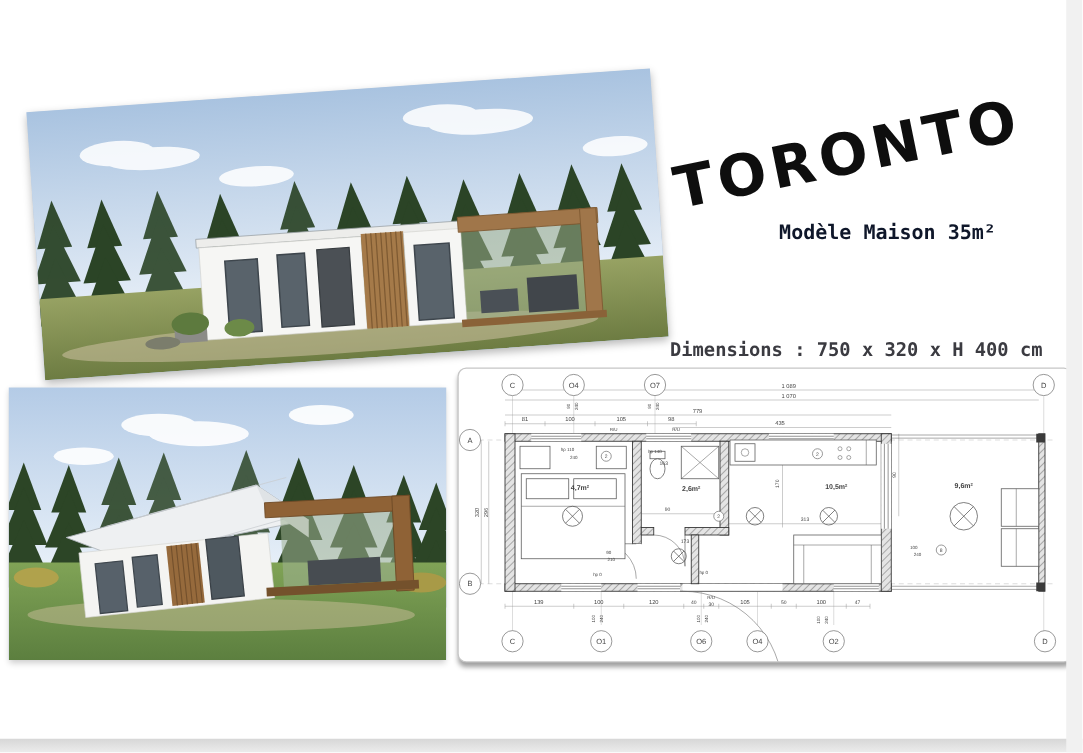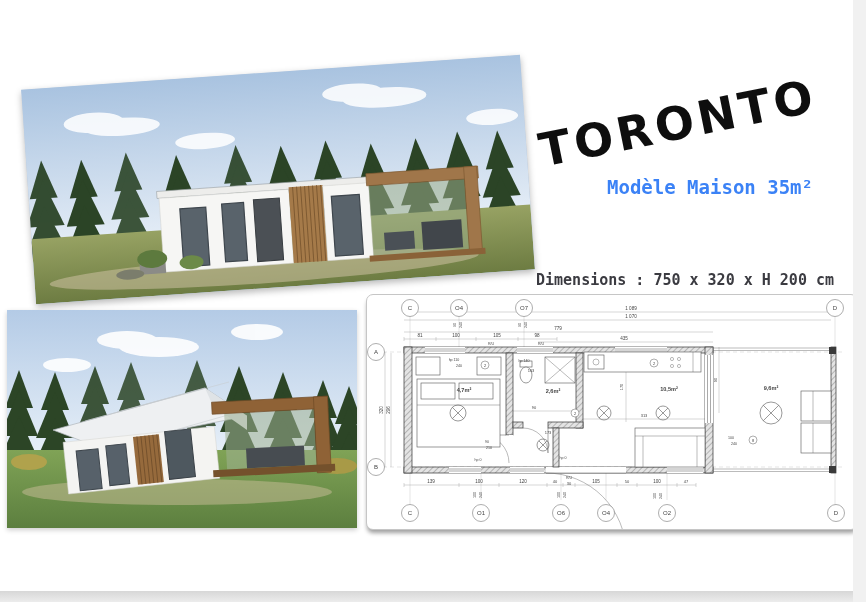--- a/index.html
+++ b/index.html
@@ -12,22 +12,22 @@
   .photo-top{position:absolute;left:28px;top:72px;width:500px;height:215px;
        transform:rotate(-4deg);box-shadow:0 3px 7px rgba(0,0,0,.28);overflow:hidden;background:#b9cde4;}
   .photo-bottom{position:absolute;left:7px;top:310px;width:350px;height:218px;
        overflow:hidden;background:#c2d4e8;box-shadow:0 2px 5px rgba(0,0,0,.2);}
   .photo-top svg,.photo-bottom svg{display:block;}
 
   .title{position:absolute;left:522px;top:96px;width:312px;text-align:center;
        transform:rotate(-11.5deg);font-family:"DejaVu Sans",sans-serif;font-weight:800;
        font-size:46px;letter-spacing:4px;color:#0e0e0e;}
   .subtitle{position:absolute;left:560px;top:176px;width:300px;text-align:center;
-       font-family:"DejaVu Sans Mono",monospace;font-weight:700;font-size:19px;
-       letter-spacing:0px;color:#3b82f6;}
+       font-family:"DejaVu Sans Mono",monospace;font-weight:700;font-size:16px;
+       letter-spacing:0px;color:#0f172a;}
   .dims-line{position:absolute;left:536px;top:271px;width:322px;
        font-family:"DejaVu Sans Mono",monospace;font-weight:700;font-size:15px;
        letter-spacing:0px;color:#3b3b41;}
 
   .floorplan{position:absolute;left:366px;top:294px;width:490px;height:234px;
        background:#fff;border:1px solid #c6c6c6;border-radius:7px;
        box-shadow:0 4px 4px -1px rgba(0,0,0,.38);}
   .floorplan svg{display:block;}
   .floorplan text{fill:#444;font-family:"Liberation Sans",sans-serif;}
   .wall{fill:url(#hatch);stroke:#333;stroke-width:0.7;}
@@ -178,21 +178,21 @@
       <rect x="308" y="92" width="14" height="76" fill="#8f6236" stroke="#6e4a26" stroke-width="0.7"></rect>
       <rect x="238" y="140" width="58" height="20" fill="#474c51"></rect>
       <rect x="204" y="160" width="122" height="7" fill="#74512c"></rect>
     </g>
   </g>
 </svg>
 </div>
 
 <div class="title">TORONTO</div>
 <div class="subtitle">Modèle Maison 35m²</div>
-<div class="dims-line">Dimensions : 750 x 320 x H 200 cm</div>
+<div class="dims-line">Dimensions : 750 x 320 x H 400 cm</div>
 
 <div class="floorplan">
 <svg width="490" height="234" viewBox="0 0 490 234">
   <defs>
     <pattern id="hatch" width="4" height="4" patternUnits="userSpaceOnUse" patternTransform="rotate(45)">
       <rect width="4" height="4" fill="#e4e4e4"></rect>
       <line x1="0" y1="0" x2="0" y2="4" stroke="#8a8a8a" stroke-width="1.1"></line>
     </pattern>
   </defs>
 

